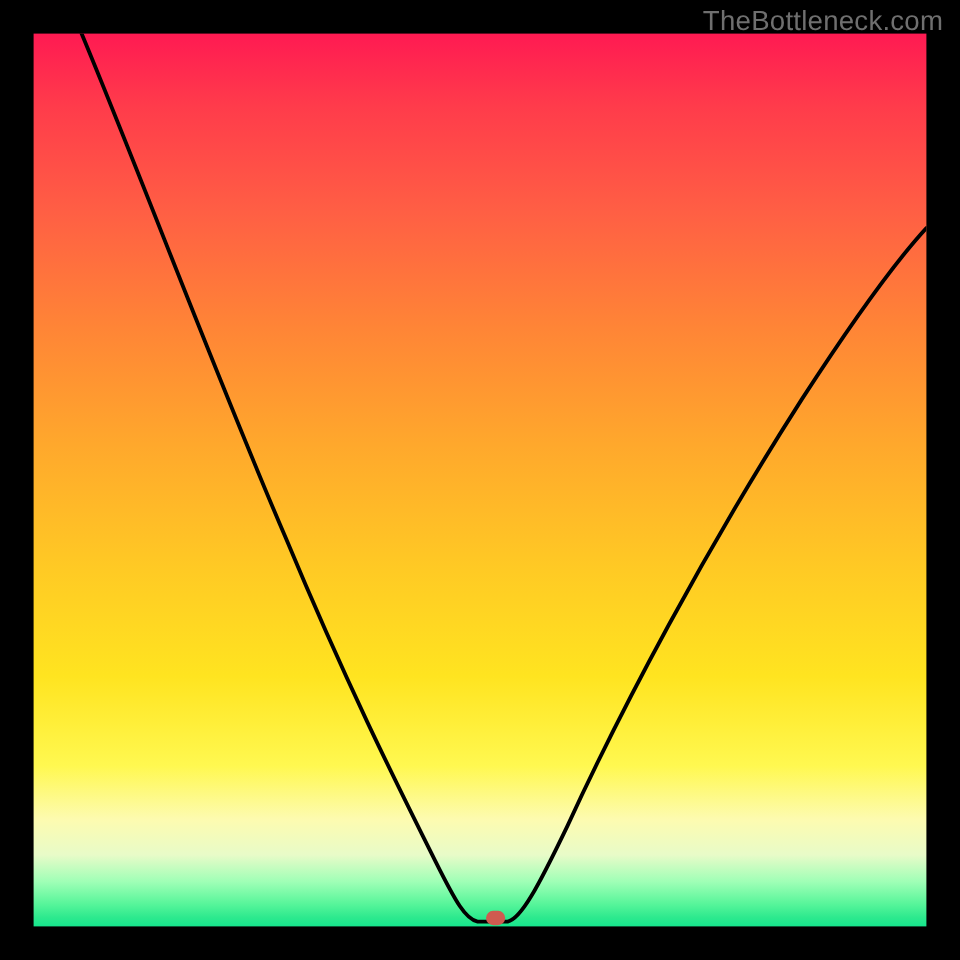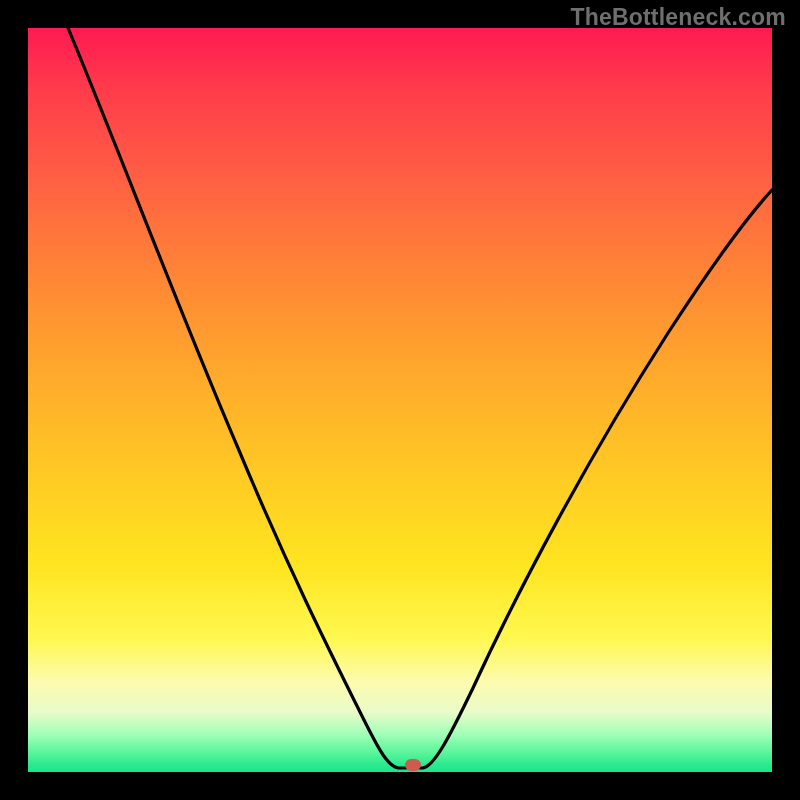--- a/index.html
+++ b/index.html
@@ -42,21 +42,21 @@
       #2de98e 99%,
       #16e68d 100%
     );
   }
   .watermark {
     position: absolute;
     top: 4px;
     right: 14px;
     color: #6f6f6f;
     font-size: 23px;
-    font-weight: 700;
+    font-weight: 400;
     letter-spacing: 0.2px;
     font-family: Arial, Helvetica, sans-serif;
   }
   svg.curve {
     position: absolute;
     left: 0;
     top: 0;
     width: 744px;
     height: 744px;
   }

